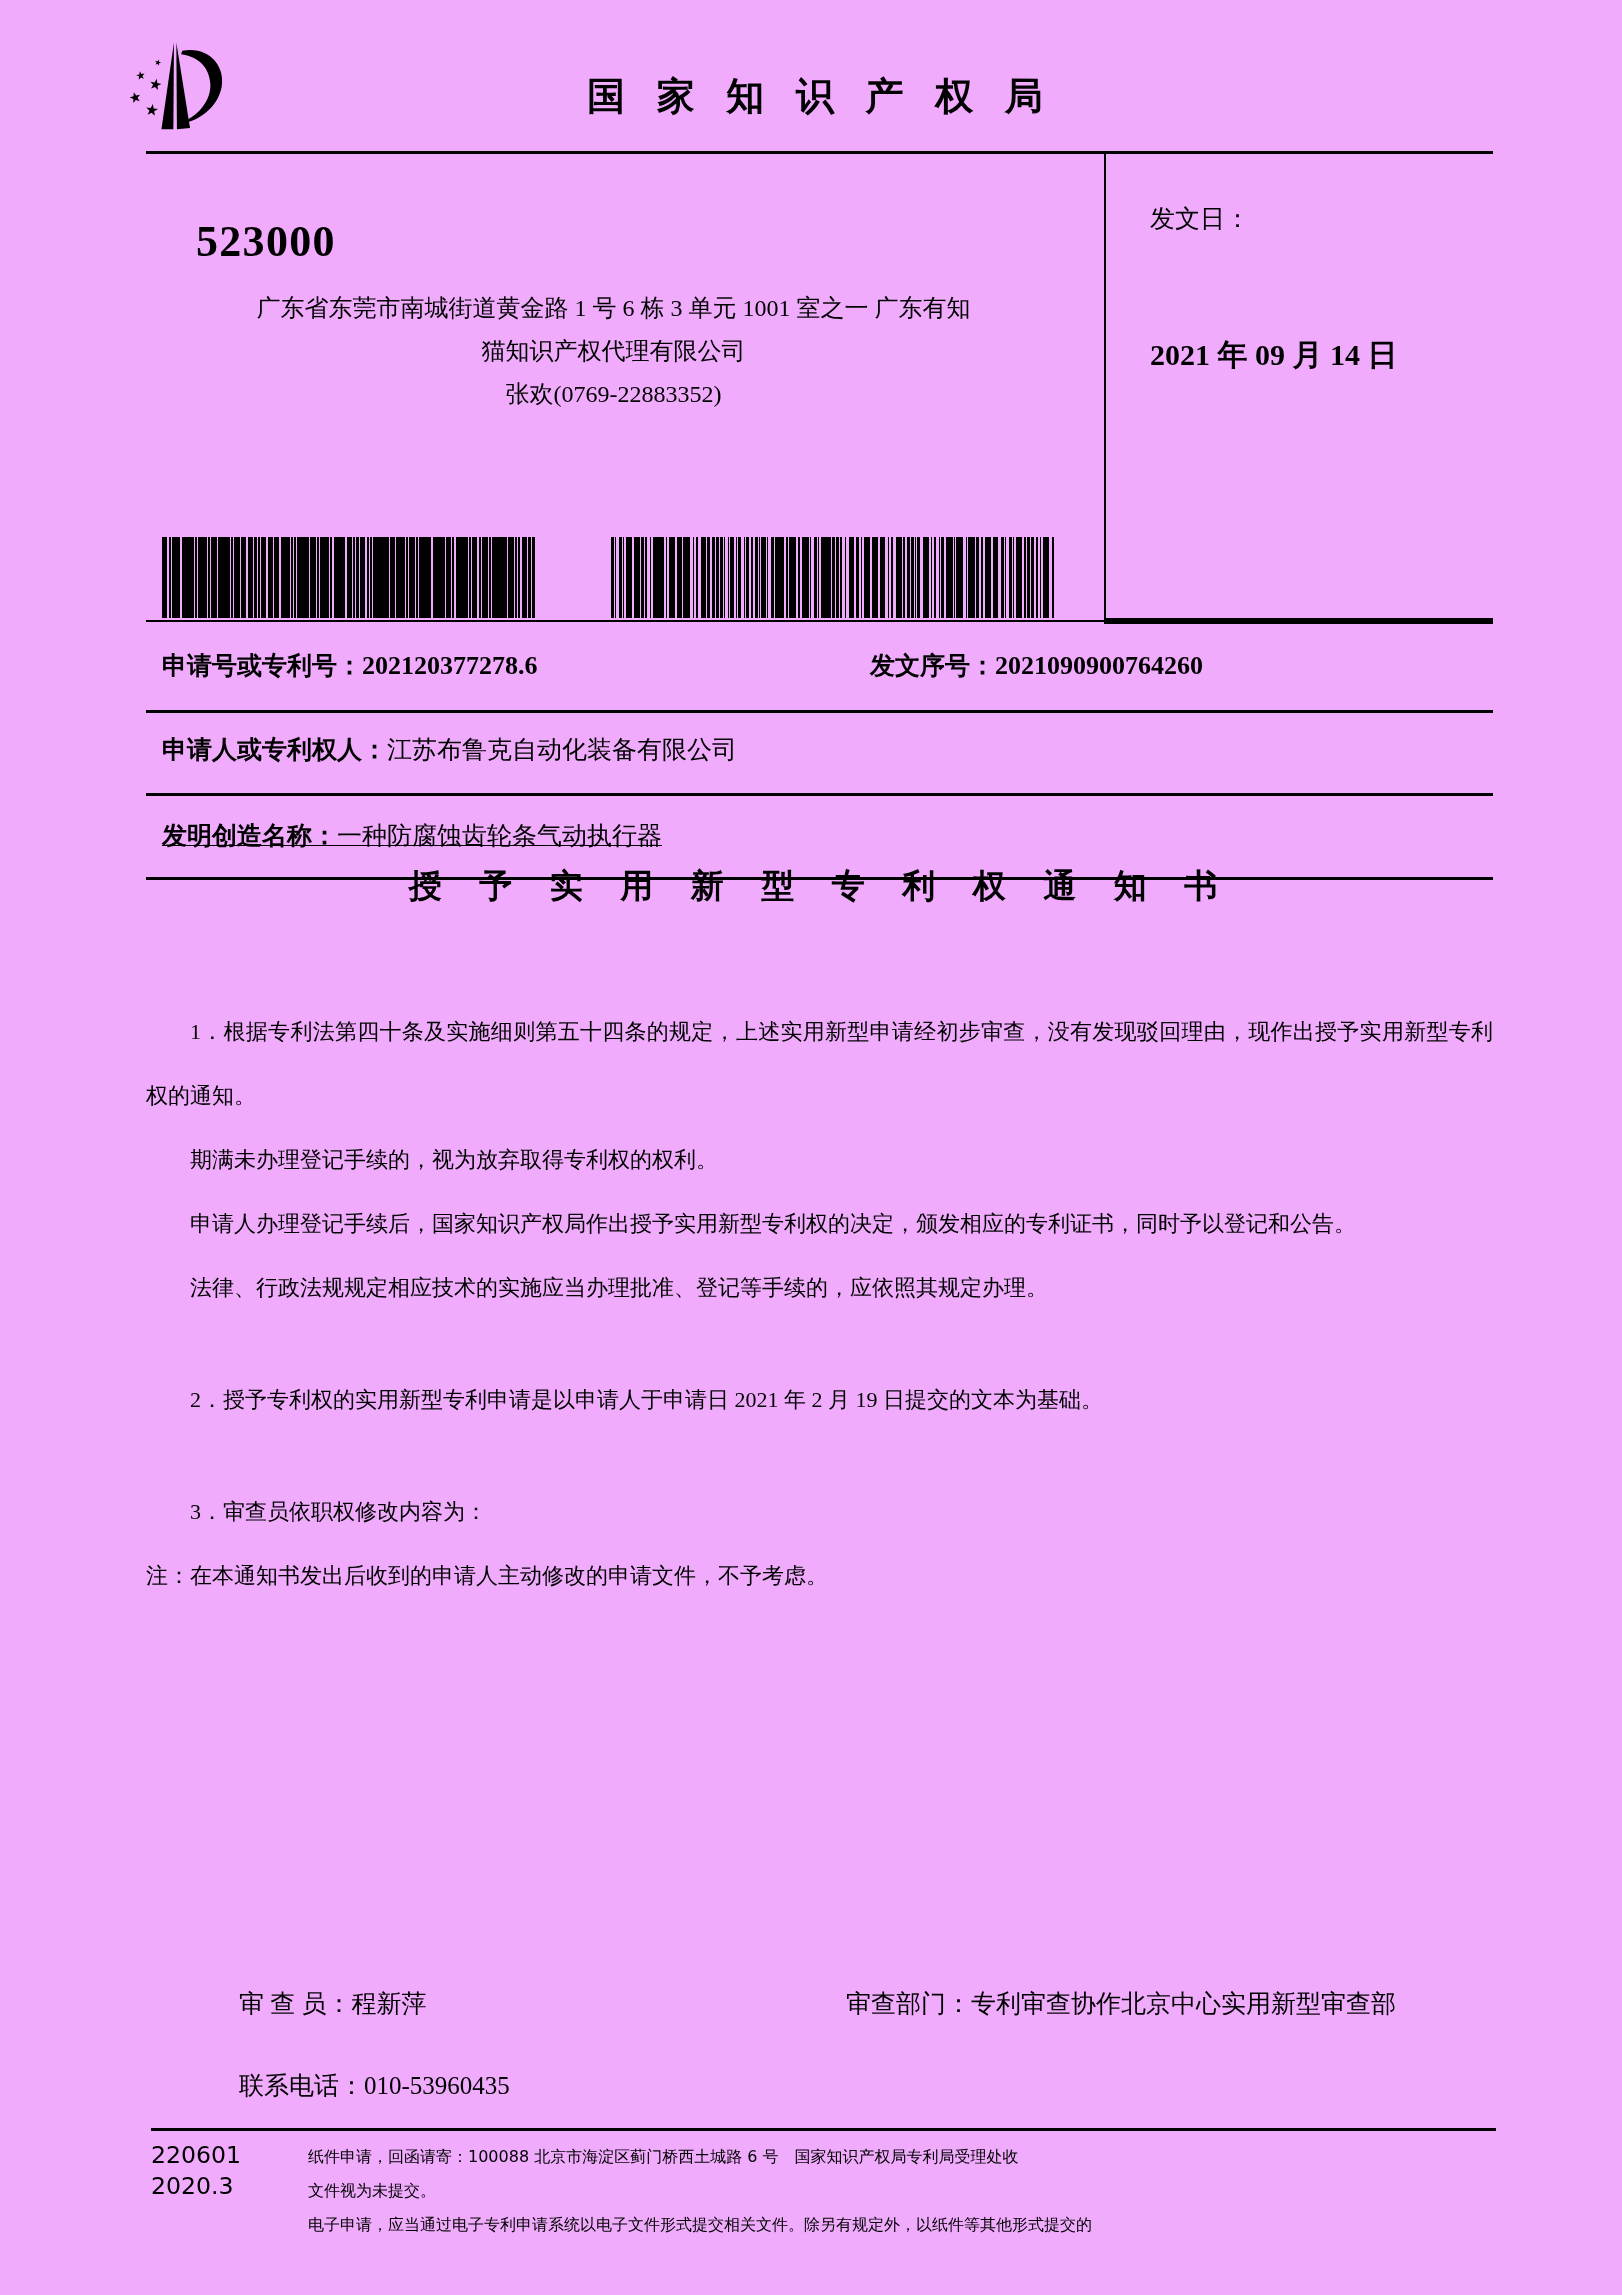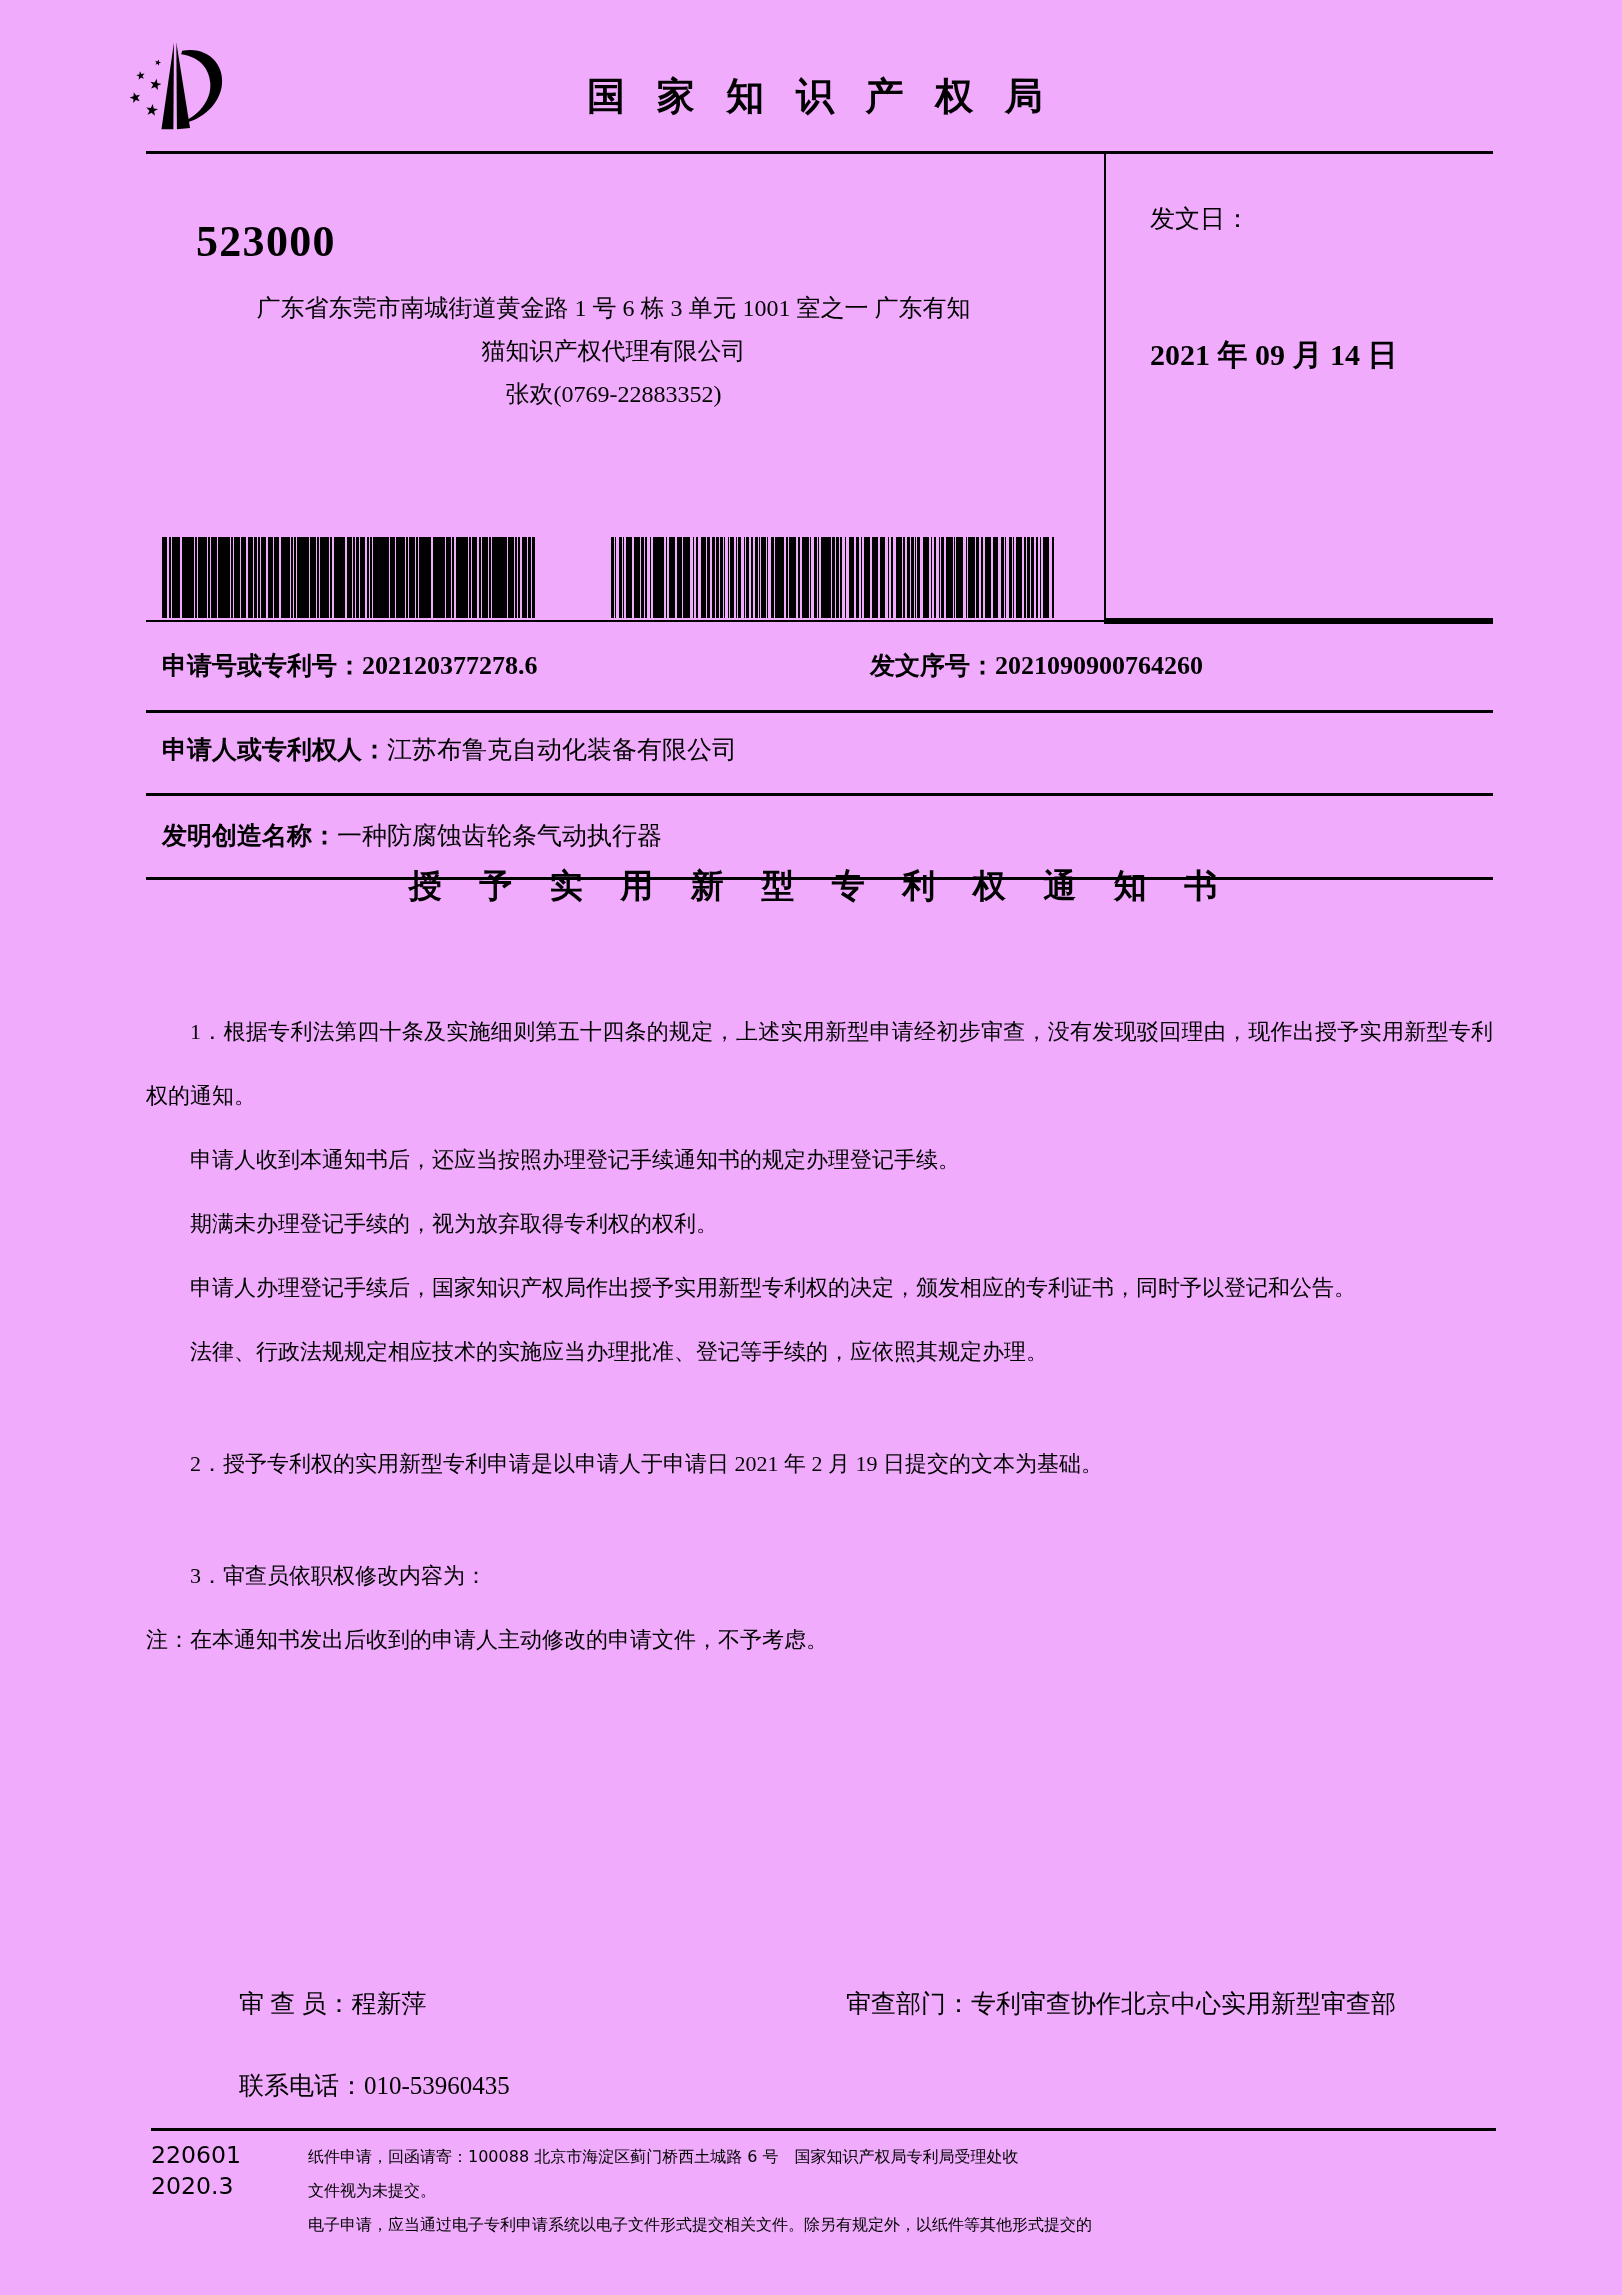--- a/index.html
+++ b/index.html
@@ -69,21 +69,21 @@
     font-weight:bold;font-size:25px;
   }
   .num{font-weight:bold;font-size:26px;}
   .val{font-size:25px;}
   .row1{top:649px;}
   .row1-left{left:162px;}
   .row1-right{left:870px;}
   .rule-r1{left:146px;top:710px;width:1347px;height:2.6px;}
   .row2{left:162px;top:733px;}
   .rule-r2{left:146px;top:793px;width:1347px;height:2.6px;}
-  .row3{left:162px;top:819px;}
+  .row3{left:162px;top:819px;text-decoration:underline;}
   .rule-r3{left:146px;top:877px;width:1347px;height:3.3px;}
 
   
   .notice-title{
     left:146px;top:864px;width:1347px;text-align:center;
     font-family:"DejaVu Sans","Liberation Sans",sans-serif;
     font-weight:bold;font-size:33px;letter-spacing:13px;white-space:pre;
   }
 
   
@@ -177,21 +177,20 @@
 
   <div class="abs row3">
     <span class="label">发明创造名称：</span><span class="val">一种防腐蚀齿轮条气动执行器</span>
   </div>
   <div class="abs rule rule-r3"></div>
 
   <div class="abs notice-title">授 予 实 用 新 型 专 利 权 通 知 书</div>
 
   <div class="abs body-block" id="notice-body">
       <p class="indent">1．根据专利法第四十条及实施细则第五十四条的规定，上述实用新型申请经初步审查，没有发现驳回理由，现作出授予实用新型专利权的通知。</p>
-      <p class="indent">申请人收到本通知书后，还应当按照办理登记手续通知书的规定办理登记手续。</p>
       <p class="indent">期满未办理登记手续的，视为放弃取得专利权的权利。</p>
       <p class="indent">申请人办理登记手续后，国家知识产权局作出授予实用新型专利权的决定，颁发相应的专利证书，同时予以登记和公告。</p>
       <p class="indent">法律、行政法规规定相应技术的实施应当办理批准、登记等手续的，应依照其规定办理。</p>
       <p class="indent gap">2．授予专利权的实用新型专利申请是以申请人于申请日 2021 年 2 月 19 日提交的文本为基础。</p>
       <p class="indent gap">3．审查员依职权修改内容为：</p>
       <p class="">注：在本通知书发出后收到的申请人主动修改的申请文件，不予考虑。</p>
     </div>
 
   <div class="abs signoff-row examiner">
     <span>审 查 员：</span><span>程新萍</span>

